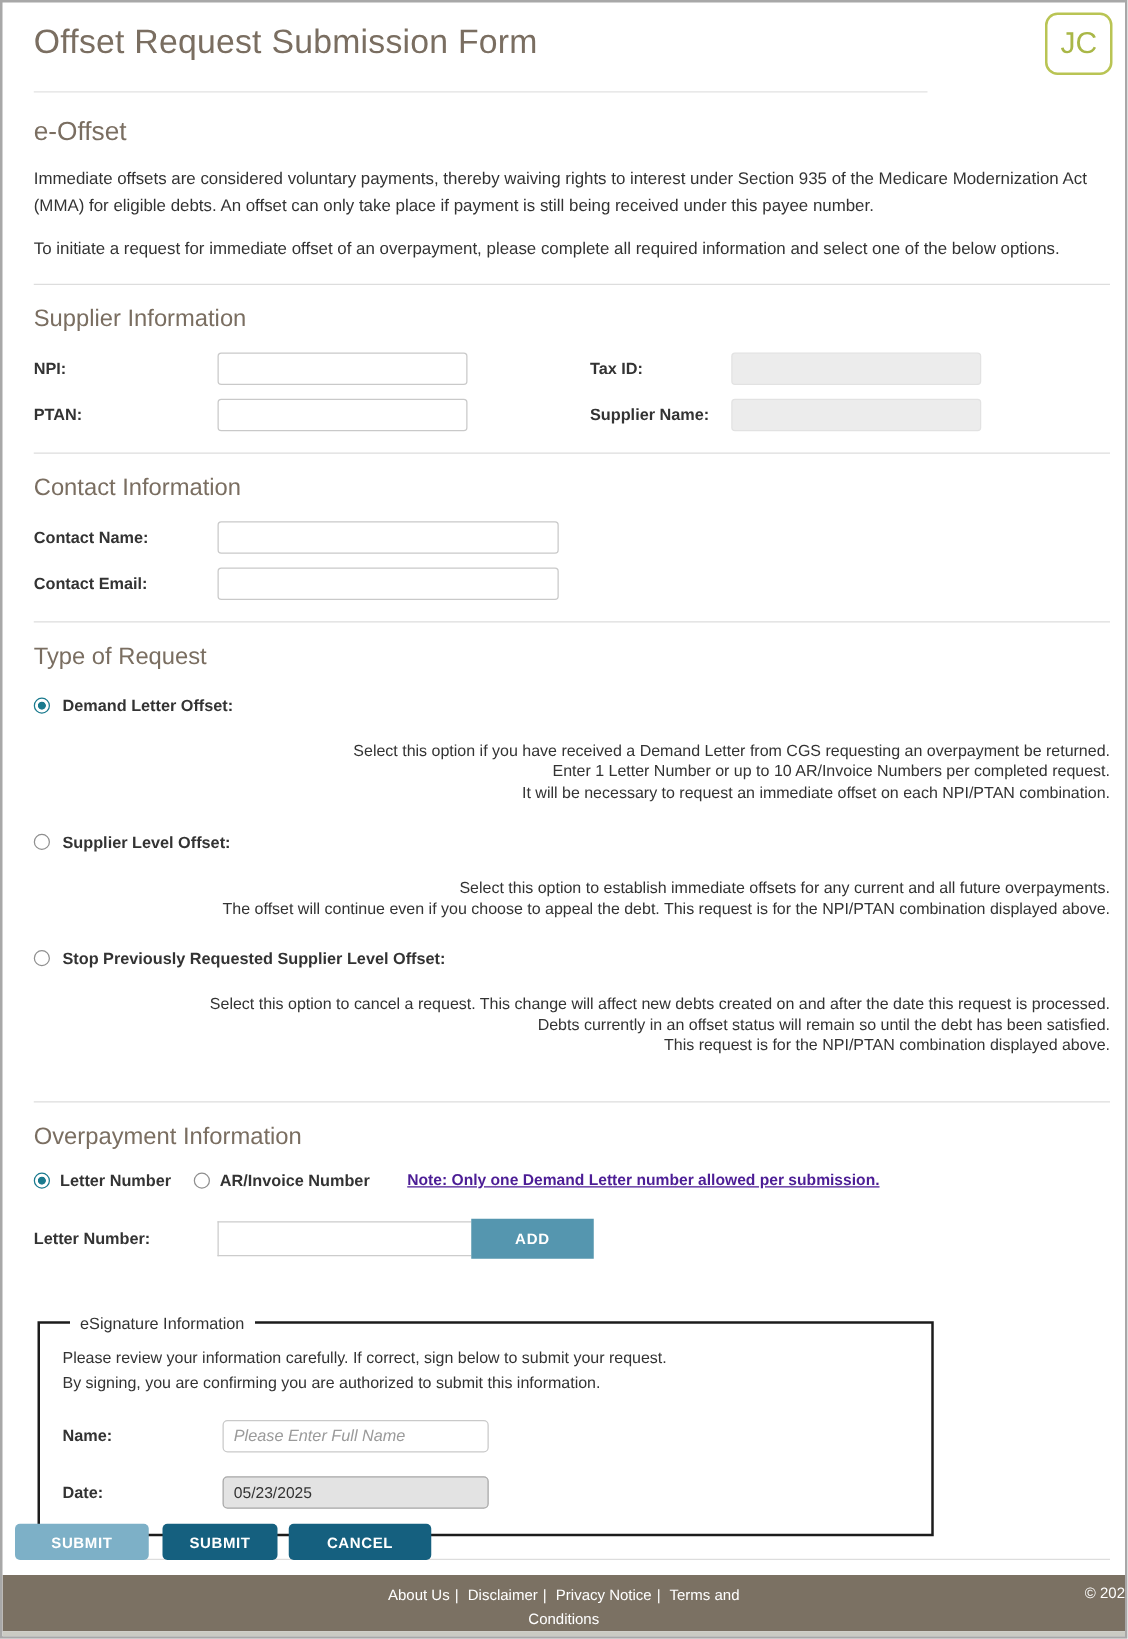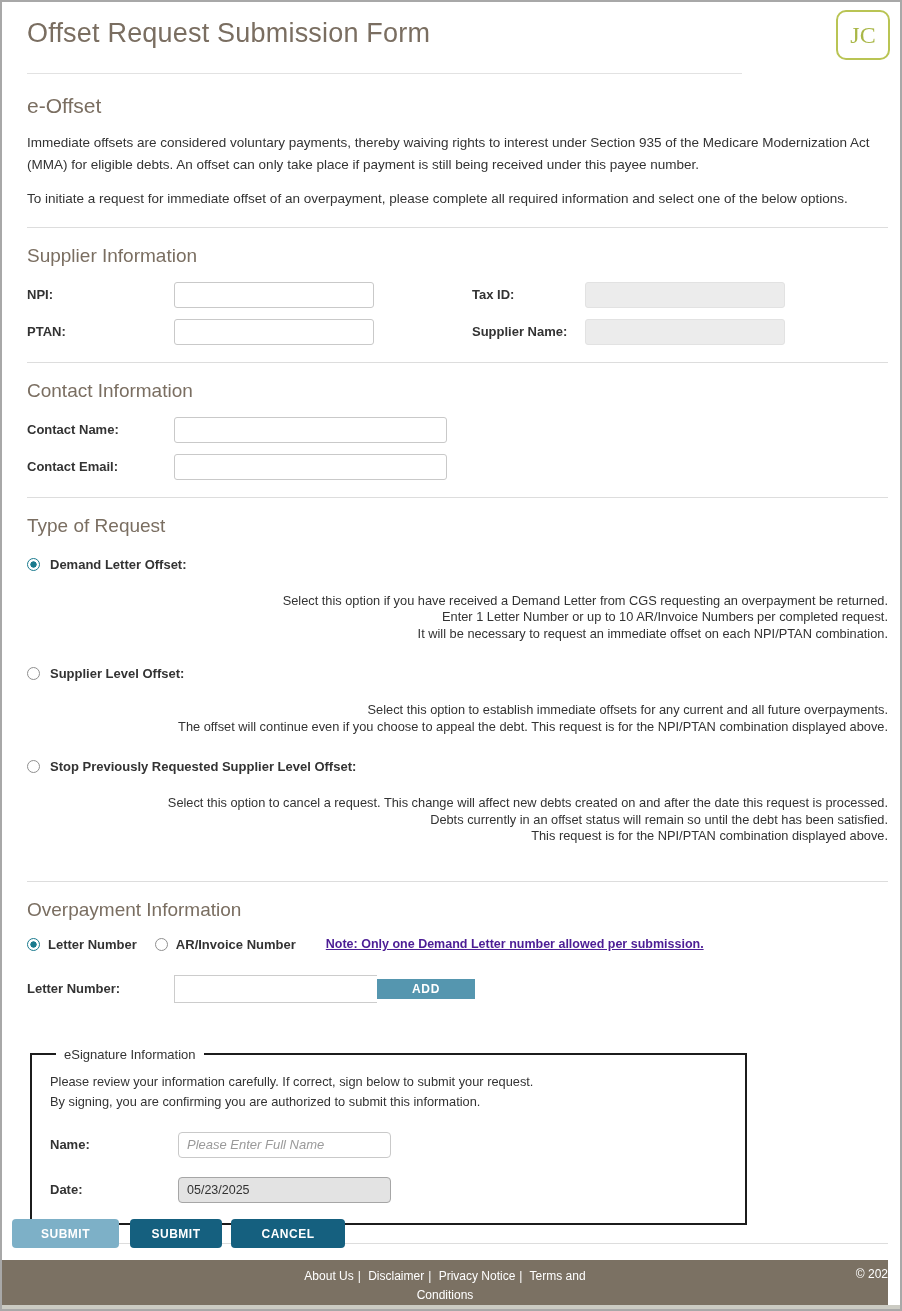--- a/index.html
+++ b/index.html
@@ -12,21 +12,21 @@
     font-family:"Liberation Sans",sans-serif;
     color:#333;
     overflow:hidden;
   }
   .content{padding:0 12px 0 25px;}
   h1.title{font-size:27px;font-weight:normal;color:#7a6e61;margin:16px 0 0 0;letter-spacing:.2px;}
   .jc-badge{
     position:absolute;top:8px;right:10px;width:50px;height:46px;
     border:2px solid #b9c454;border-radius:10px;color:#a9b747;
     font-size:24px;display:flex;align-items:center;justify-content:center;
-    background:#fff;cursor:pointer;font-family:Liberation Serif, serif;
+    background:#fff;cursor:pointer;
   }
   .title-rule{border:none;border-top:1px solid #e2e2e2;width:715px;margin:24px 0 0 0;}
   h2.eoffset{font-size:21px;font-weight:normal;color:#7a6e61;margin:20px 0 0 0;}
   p.intro{font-size:13.5px;line-height:1.62;margin:14px 0 0 0;max-width:864px;}
   p.intro.second{margin-top:12px;}
   .divider{border-top:1px solid #ddd;margin-top:17px;}
   h3.section{font-size:19px;font-weight:normal;color:#7a6e61;margin:17px 0 15px 0;}
   .frow{display:flex;align-items:center;margin-bottom:11px;}
   .lbl{font-size:13px;font-weight:bold;color:#333;}
   .lbl.w1{width:147px;}
@@ -48,41 +48,41 @@
   .opt{margin-top:24px;}
   .opt.first{margin-top:20px;}
   
   .op-radios{display:flex;align-items:center;margin-top:16px;}
   .op-radios .radio{margin-right:8px;}
   .op-rlabel{font-size:13px;font-weight:bold;margin-right:18px;cursor:pointer;}
   .op-note{font-size:12.5px;font-weight:bold;color:#4c1d95;margin-left:12px;text-decoration:underline;}
   .letter-row{display:flex;align-items:center;margin-top:23px;}
   .letter-row input{width:203px;height:28px;border:1px solid #ccc;border-right:none;
     border-radius:0;box-sizing:border-box;font-family:inherit;font-size:13px;padding:0 8px;}
-  .add-btn{width:98px;height:20px;background:#5596af;color:#fff;border:none;
+  .add-btn{width:98px;height:32px;background:#5596af;color:#fff;border:none;
     font-family:inherit;font-size:12px;font-weight:bold;letter-spacing:.6px;cursor:pointer;}
   
   fieldset.esig{margin:44px 0 0 3px;width:717px;box-sizing:border-box;
     border:2px solid #1c1c1c;padding:10px 0 20px 18px;}
   fieldset.esig legend{font-size:13px;color:#333;padding:0 8px;margin-left:6px;}
   .esig-line{font-size:12.8px;line-height:1.6;}
   .sig-row{display:flex;align-items:center;margin-top:19px;}
   input.namefield::placeholder{font-style:italic;color:#9a9a9a;}
   input.datefield{background:#e3e3e3;border:1px solid #a6a6a6;border-radius:4px;
     color:#333;font-size:12.5px;}
   input.namefield{border-radius:4px;}
   
   .actions{position:absolute;left:10px;top:1217px;display:flex;}
   .btn{height:29px;border:none;border-radius:4px;color:#fff;font-family:inherit;
     font-size:12px;font-weight:bold;letter-spacing:.5px;cursor:pointer;}
   .btn.submit{width:107px;background:#7db0c7;}
   .btn.clear{width:92px;background:#15607f;margin-left:11px;}
   .btn.cancel{width:114px;background:#15607f;margin-left:9px;}
   
-  .footer{position:absolute;left:0;right:12px;bottom:4px;height:45px;background:#7b7163;color:#fff;}
+  .footer{position:absolute;left:0;right:0;bottom:4px;height:45px;background:#7b7163;color:#fff;}
   .footer-links{max-width:312px;margin:7px auto 0;text-align:center;font-size:12px;line-height:1.6;}
   .footer-links a{color:#fff;text-decoration:none;cursor:pointer;}
   .footer .sep{padding:0 4px;}
   .copyright{position:absolute;right:0;top:7px;font-size:12px;white-space:nowrap;}
   .bottom-strip{position:absolute;left:0;right:0;bottom:0;height:4px;background:#cbcbc3;}
 </style>
 </head>
 <body>
 
 <div class="page">

